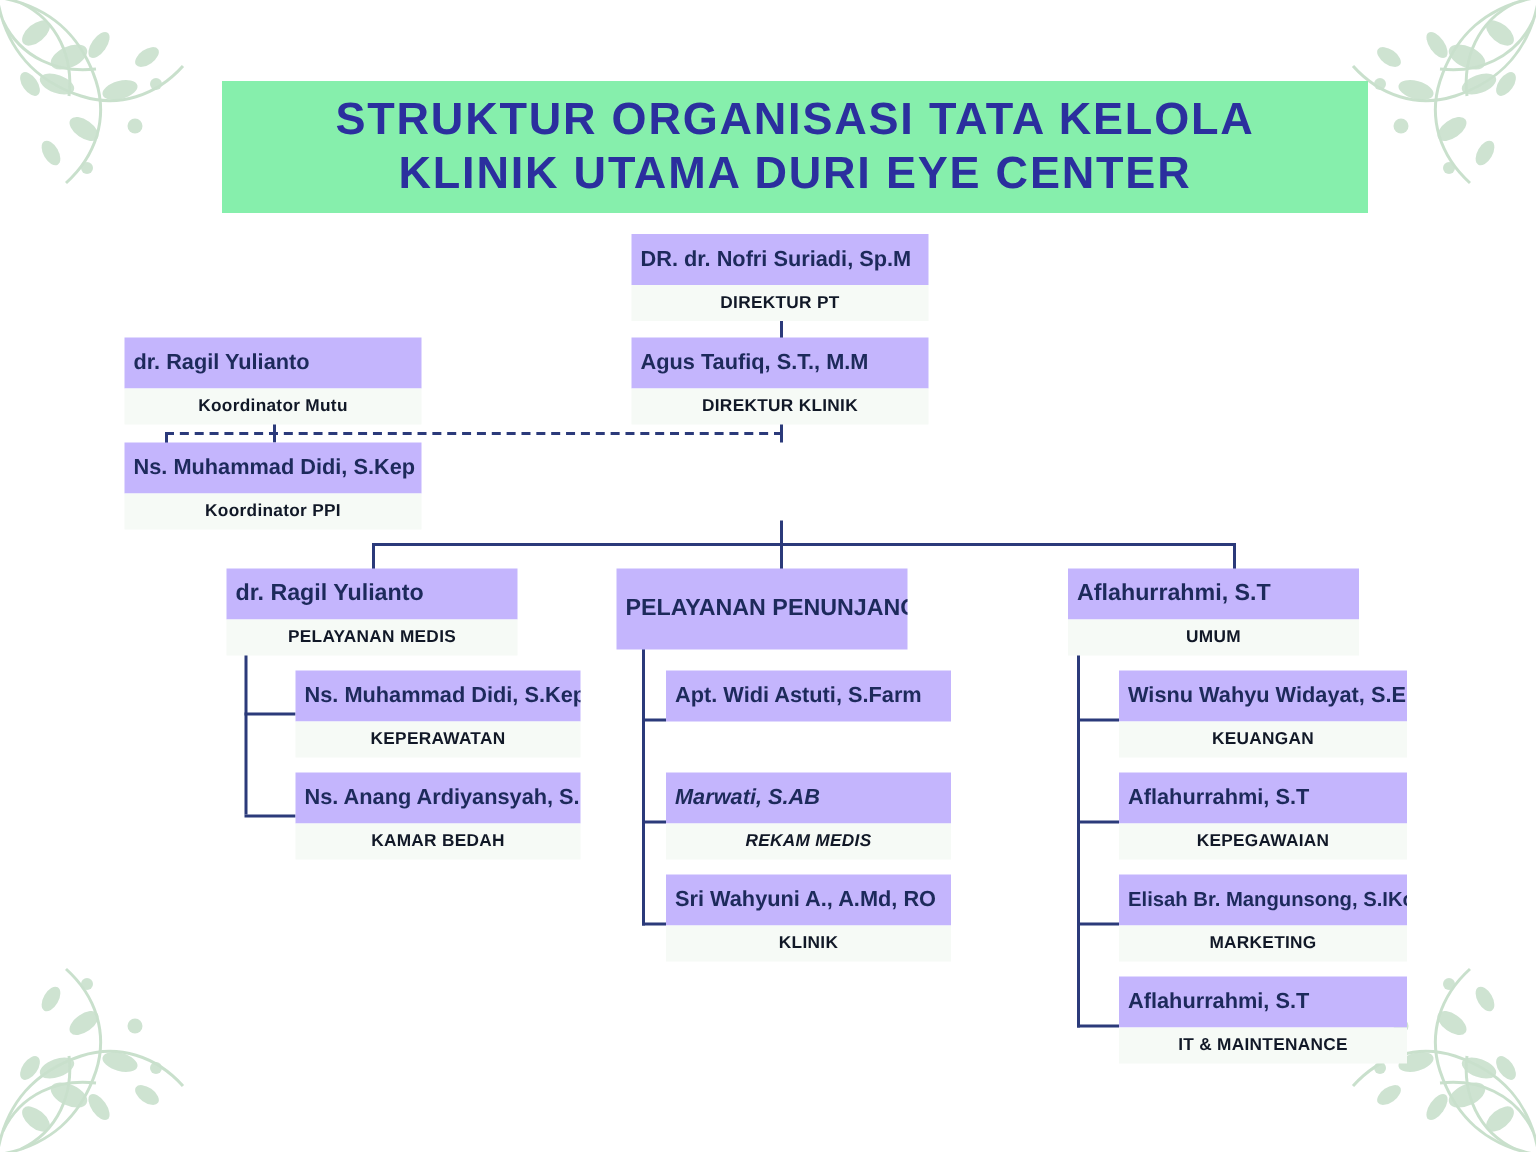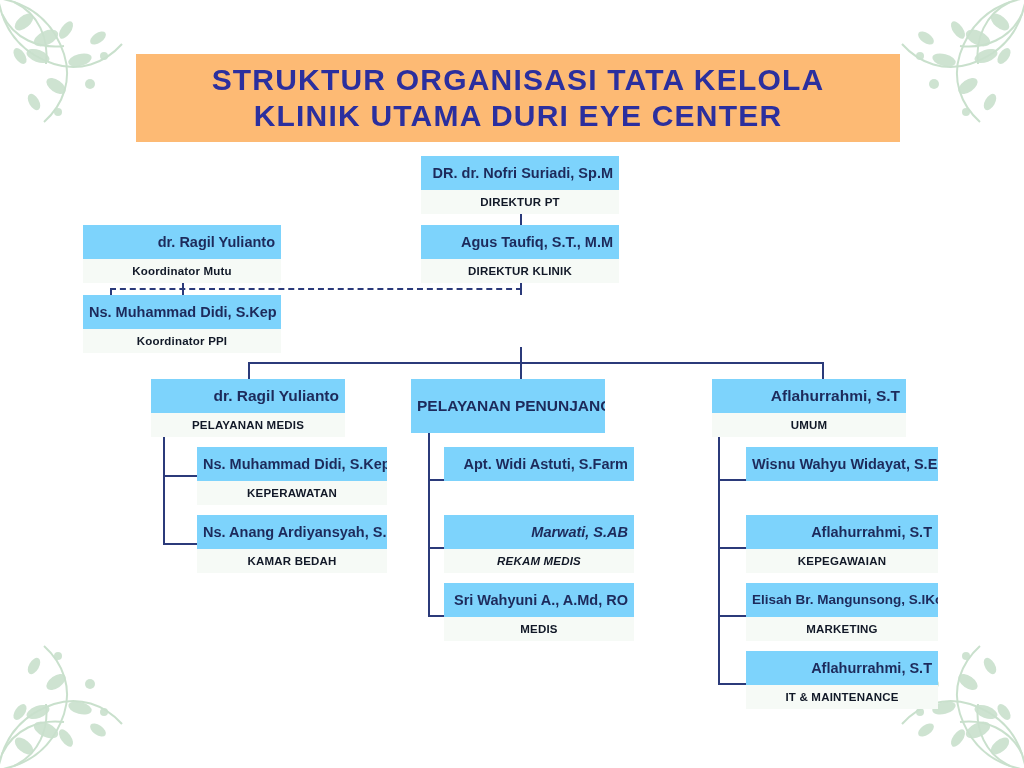--- a/index.html
+++ b/index.html
@@ -30,25 +30,25 @@
     pointer-events: none;
   }
   .orn-tl { left: -6px; top: -6px; }
   .orn-tr { right: -6px; top: -6px; transform: scaleX(-1); }
   .orn-bl { left: -6px; bottom: -6px; transform: scaleY(-1); }
   .orn-br { right: -6px; bottom: -6px; transform: scale(-1,-1); }
 
   
   .title-band {
     position: absolute;
-    left: 136px;
+    left: 148px;
     top: 54px;
     width: 764px;
     height: 88px;
-    background: #fdba74;
+    background: #86efac;
     display: flex;
     flex-direction: column;
     align-items: center;
     justify-content: center;
   }
   .title-line {
     color: #2b2f9e;
     font-weight: bold;
     font-size: 30px;
     letter-spacing: 1.2px;
@@ -68,25 +68,25 @@
     position: absolute;
     height: 0;
     border-top: 2px dashed #2b3a7a;
   }
 
   
   .node {
     position: absolute;
   }
   .node .name {
-    background: #7dd3fc;
+    background: #c4b5fd;
     color: #1d2a5b;
     font-weight: bold;
     font-size: 14.5px;
-    text-align: right;
+    text-align: left;
     padding: 8px 6px;
     line-height: 18px;
     white-space: nowrap;
     overflow: hidden;
   }
   .node .role {
     background: #f6faf6;
     color: #111827;
     font-weight: bold;
     font-size: 11.5px;
@@ -291,25 +291,26 @@
     <div class="name">Apt. Widi Astuti, S.Farm</div>
   </div>
 
   <div class="node" style="left:444px; top:515px; width:190px;font-style:italic;">
     <div class="name">Marwati, S.AB</div>
     <div class="role">REKAM MEDIS</div>
   </div>
 
   <div class="node" style="left:444px; top:583px; width:190px;">
     <div class="name">Sri Wahyuni A., A.Md, RO</div>
-    <div class="role">MEDIS</div>
+    <div class="role">KLINIK</div>
   </div>
 
   <div class="node" style="left:746px; top:447px; width:192px;">
     <div class="name">Wisnu Wahyu Widayat, S.E</div>
+    <div class="role">KEUANGAN</div>
   </div>
 
   <div class="node" style="left:746px; top:515px; width:192px;">
     <div class="name">Aflahurrahmi, S.T</div>
     <div class="role">KEPEGAWAIAN</div>
   </div>
 
   <div class="node" style="left:746px; top:583px; width:192px;">
     <div class="name" style="font-size:13.5px;">Elisah Br. Mangunsong, S.IKom</div>
     <div class="role">MARKETING</div>

